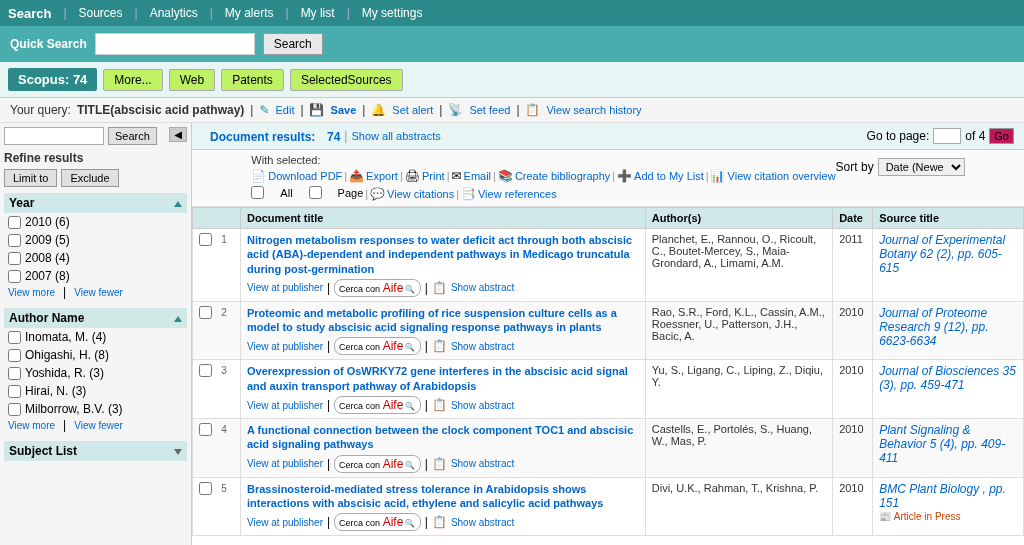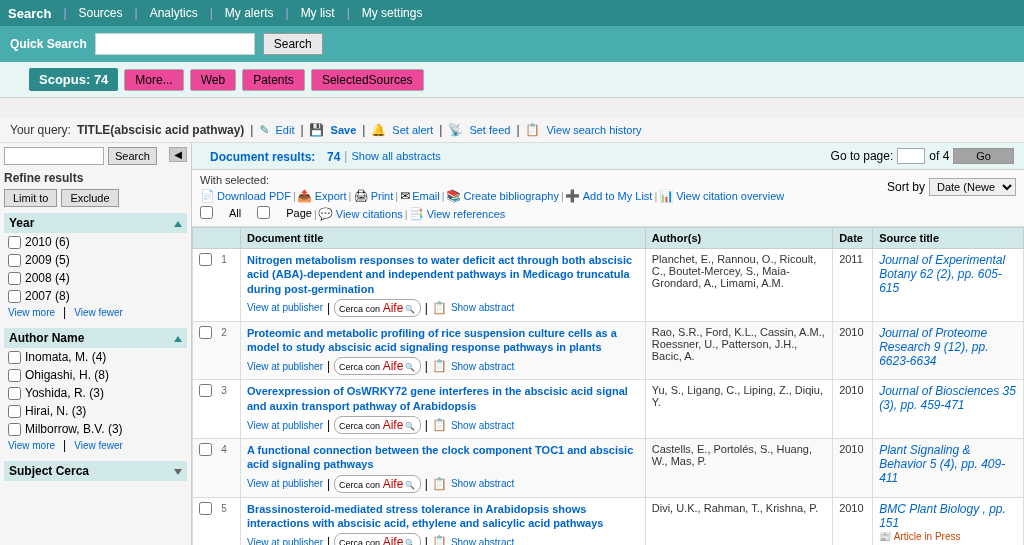--- a/index.html
+++ b/index.html
@@ -63,42 +63,40 @@
       align-items: center;
       gap: 6px;
     }
     .scopus-badge {
       background: #2d8a8a;
       color: white;
       font-weight: bold;
       padding: 4px 10px;
       font-size: 13px;
       border-radius: 2px;
-      margin-left: 21px;
     }
     .tab-btn {
-      background: #ec4899;
+      background: #bef264;
       border: 1px solid #aaa;
       padding: 3px 10px;
       cursor: pointer;
       font-size: 12px;
       border-radius: 2px;
     }
 
     
     .query-row {
       background: #f5f5f5;
       border-bottom: 1px solid #ddd;
       padding: 5px 10px;
       display: flex;
       align-items: center;
       gap: 6px;
       font-size: 11px;
       color: #333;
-      margin-top: 20px;
     }
     .query-row a { color: #0066cc; text-decoration: none; }
     .query-text { font-weight: bold; }
     .action-icon { color: #2d8a8a; }
 
     
     .main-layout {
       display: flex;
       height: calc(545px - 26px - 36px - 30px - 28px);
     }
@@ -213,23 +211,23 @@
       gap: 4px;
       font-size: 11px;
     }
     .goto-page input {
       width: 30px;
       border: 1px solid #aaa;
       padding: 1px 3px;
       font-size: 11px;
     }
     .goto-page-btn {
-      background: #a3a3a3;
+      background: #be185d;
       border: 1px solid #999;
-      padding: 1px 22px;
+      padding: 1px 4px;
       cursor: pointer;
       font-size: 11px;
     }
 
     
     .toolbar {
       border-bottom: 1px solid #ddd;
       padding: 4px 8px;
       background: #fafafa;
     }
@@ -454,21 +452,21 @@
       </div>
       <div style="display:flex;gap:4px;">
         <span class="view-more-less">View more</span>
         <span>|</span>
         <span class="view-more-less">View fewer</span>
       </div>
     </div>
 
     <div class="filter-section">
       <div class="filter-section-header">
-        <span>Subject Cerca</span>
+        <span>Subject List</span>
         <span><span class="triangle-down"></span></span>
       </div>
     </div>
   </div>
 
   <div class="content-area">
 
     <div class="doc-results-header">
       <div style="display:flex;align-items:center;gap:4px;">
         <span class="doc-results-title">
@@ -480,21 +478,21 @@
       </div>
       <div class="goto-page">
         <span>Go to page:</span>
         <input class="goto-page" type="text" style="width: 28px; border: 1px solid rgb(170, 170, 170); padding: 1px 3px; font-size: 11px;">
         <span>of <span>4</span></span>
         <button class="goto-page-btn">Go</button>
       </div>
     </div>
 
     <div class="toolbar">
-      <div style="display:flex;justify-content:space-between;align-items:flex-start;">
+      <div style="display:flex;justify-content:center;align-items:flex-start;">
         <div>
           <div class="toolbar-with-selected">With selected:</div>
           <div class="toolbar-actions">
             <span style="color:#cc0000;">📄</span>
             <a class="toolbar-action-link">Download PDF</a>
             <span class="toolbar-sep">|</span>
             <span style="color:#2d8a8a;">📤</span>
             <a class="toolbar-action-link">Export</a>
             <span class="toolbar-sep">|</span>
             <span>🖨</span>

